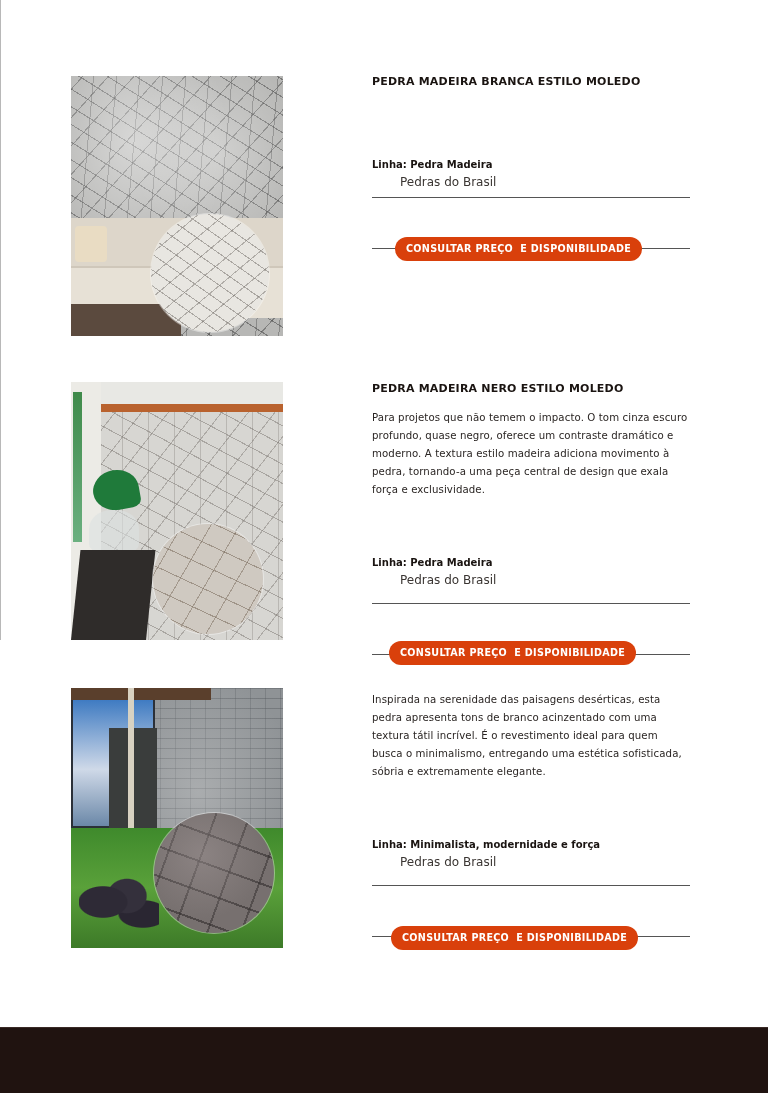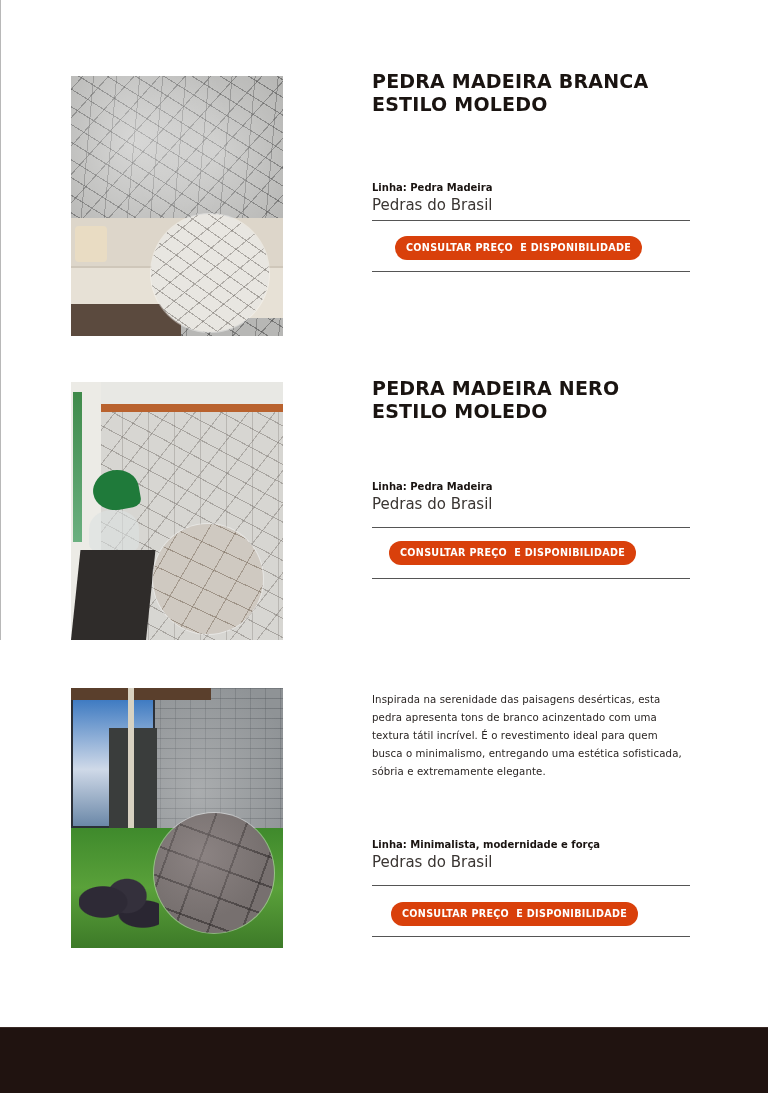--- a/index.html
+++ b/index.html
@@ -9,35 +9,36 @@
     .left-rule { position: absolute; left: 0; top: 0; width: 1px; height: 640px; background: #b8b8b8; }
 
     .product { position: absolute; left: 0; width: 768px; }
     .product .photo {
       position: absolute; left: 71px; width: 212px; height: 260px; overflow: hidden;
     }
     .product .info { position: absolute; left: 372px; width: 318px; }
 
     .title {
       font-family: "DejaVu Sans", sans-serif; font-weight: 700;
-      font-size: 19px; line-height: 23px; letter-spacing: 0.2px; color: #1a1411;
+      font-size: 11px; line-height: 23px; letter-spacing: 0.2px; color: #1a1411;
       text-transform: uppercase;
     }
     .desc {
       margin-top: 9px; font-size: 10.2px; line-height: 18px; color: #2a2523;
       letter-spacing: 0.1px;
     }
     .line-label { font-size: 10px; font-weight: 700; color: #1a1411; line-height: 16px; margin-top: 36px; }
-    .brand { font-size: 15px; color: #3a3532; line-height: 18px; }
+    .brand { font-size: 12px; color: #3a3532; line-height: 18px; margin-left: 28px; }
     .rule { height: 1px; background: #555; width: 318px; }
     .cta {
       display: inline-block; background: #d9400b; color: #fff; border-radius: 12px;
       font-weight: 700; font-size: 9.6px; letter-spacing: 0.3px;
       padding: 5px 11px; line-height: 14px; white-space: pre; cursor: pointer;
       text-transform: uppercase;
+      margin-top: 24px;
     }
 
     .footer { position: absolute; left: 0; top: 1027px; width: 768px; height: 66px; background: #201310; border-top: 1px solid #3a2a26; }
 
     
     .stone-wall-light {
       background-color: #b7b7b5;
       background-image:
         radial-gradient(ellipse at 30% 25%, rgba(255,255,255,0.45), transparent 45%),
         radial-gradient(ellipse at 70% 30%, rgba(255,255,255,0.35), transparent 40%),
@@ -115,20 +116,21 @@
     <div style="position:absolute;left:30px;top:22px;width:182px;height:8px;background:#b9622e;"></div>
     <div style="position:absolute;left:0;top:0;width:30px;height:258px;background:#ecebe6;"></div>
     <div style="position:absolute;left:2px;top:10px;width:9px;height:150px;background:linear-gradient(#3f8a4a,#6bb080);"></div>
     <div style="position:absolute;left:22px;top:88px;width:46px;height:40px;background:#1f7a3a;border-radius:50% 50% 20% 50%;transform:rotate(-10deg);"></div>
     <div style="position:absolute;left:18px;top:128px;width:50px;height:42px;background:rgba(220,225,225,0.6);border-radius:45% 45% 20% 20%;"></div>
     <div style="position:absolute;left:0;top:168px;width:75px;height:90px;background:#2f2c2a;transform:skewX(-6deg);transform-origin:bottom left;"></div>
     <div class="swatch swatch-beige" style="left:82px;top:142px;width:110px;height:110px;"></div>
   </div>
   <div class="info" style="top:377px;">
     <h2 class="title">PEDRA MADEIRA NERO ESTILO MOLEDO</h2>
+    <p class="desc">Para projetos que não temem o impacto. O tom cinza escuro profundo, quase negro, oferece um contraste dramático e moderno. A textura estilo madeira adiciona movimento à pedra, tornando-a uma peça central de design que exala força e exclusividade.</p>
     <div style="height:20px;"></div>
     <div class="line-label">Linha: Pedra Madeira</div>
     <div class="brand">Pedras do Brasil</div>
     <div class="rule" style="margin-top:14px;"></div>
     <div style="padding:13px 0 0 17px;height:50px;">
       <span class="cta">CONSULTAR PREÇO  E DISPONIBILIDADE</span>
     </div>
     <div class="rule"></div>
   </div>
 </section>

